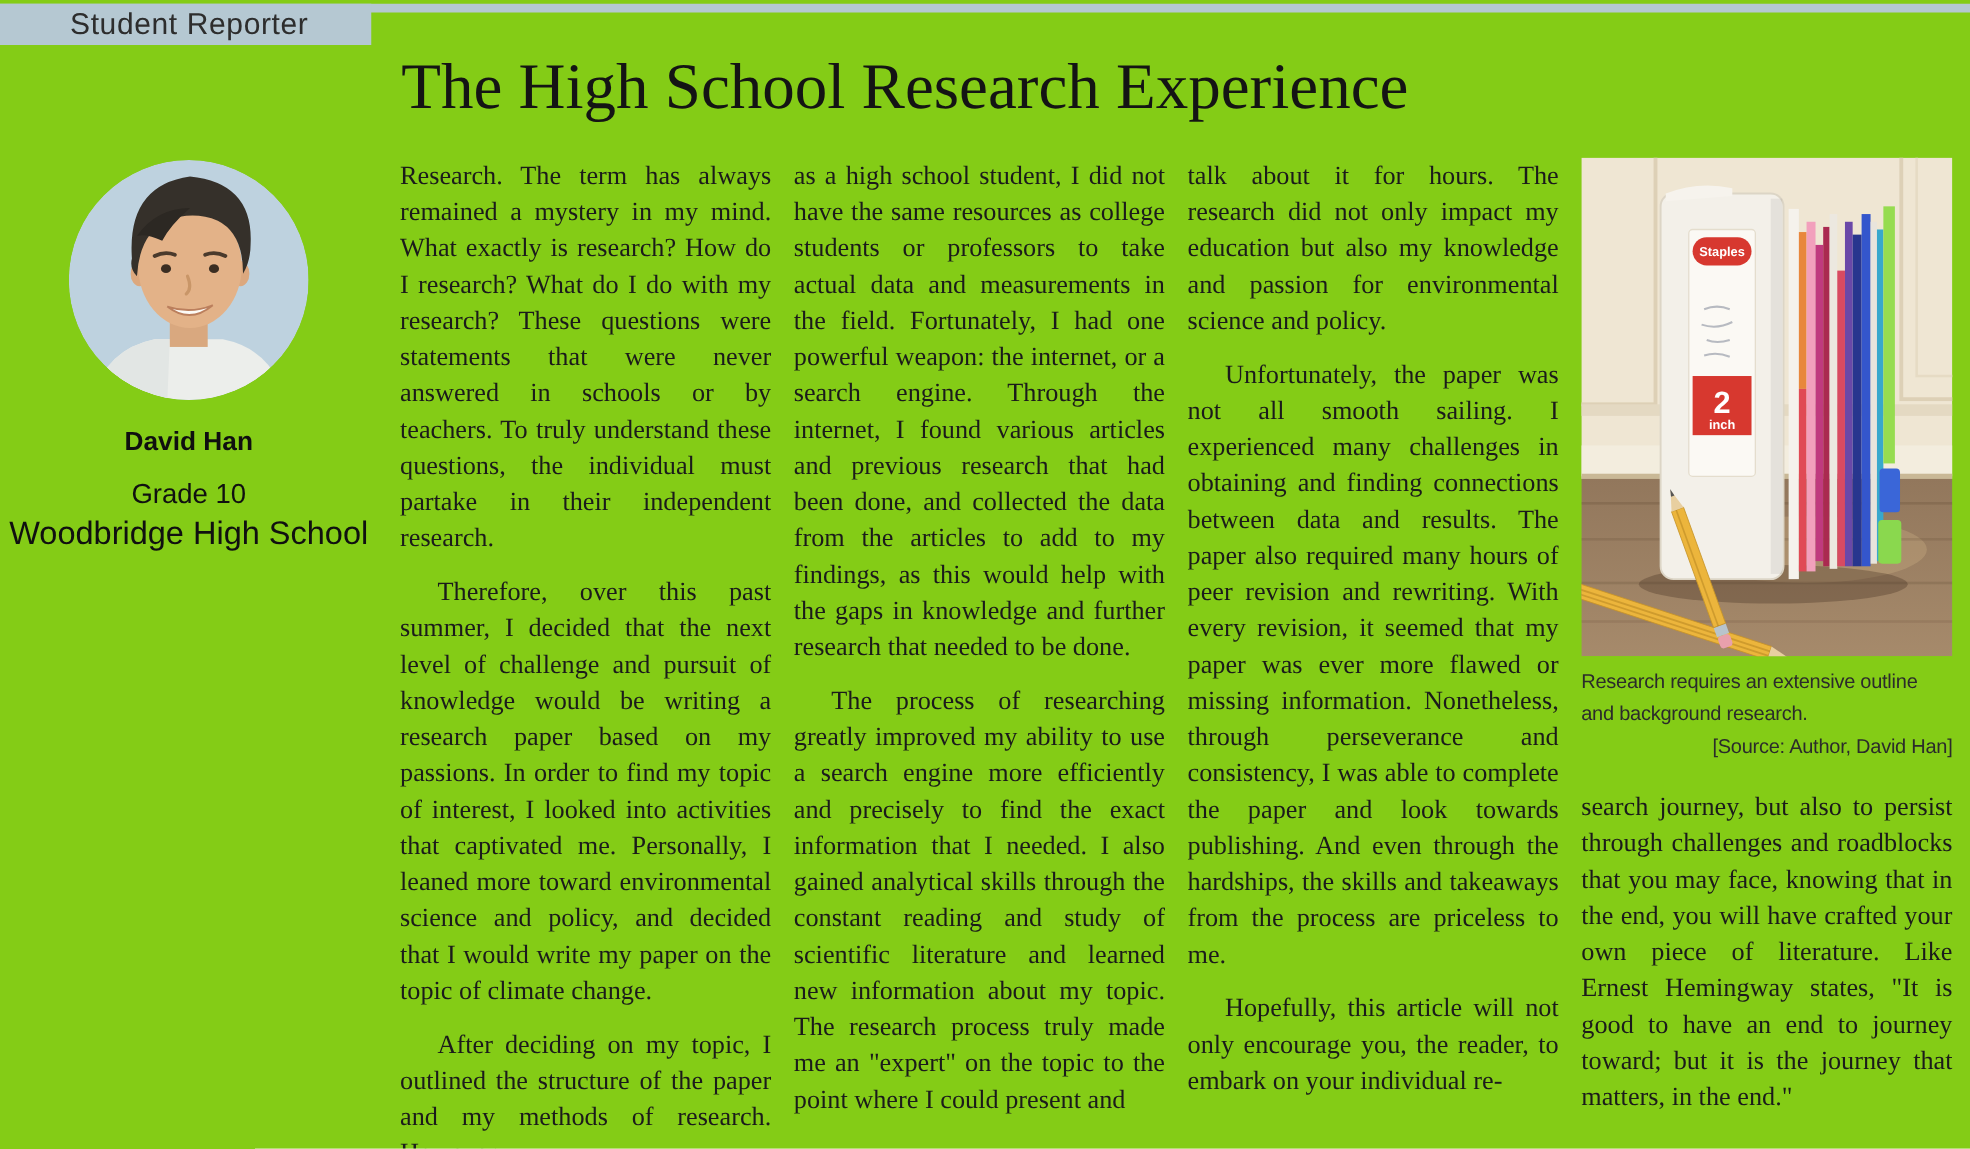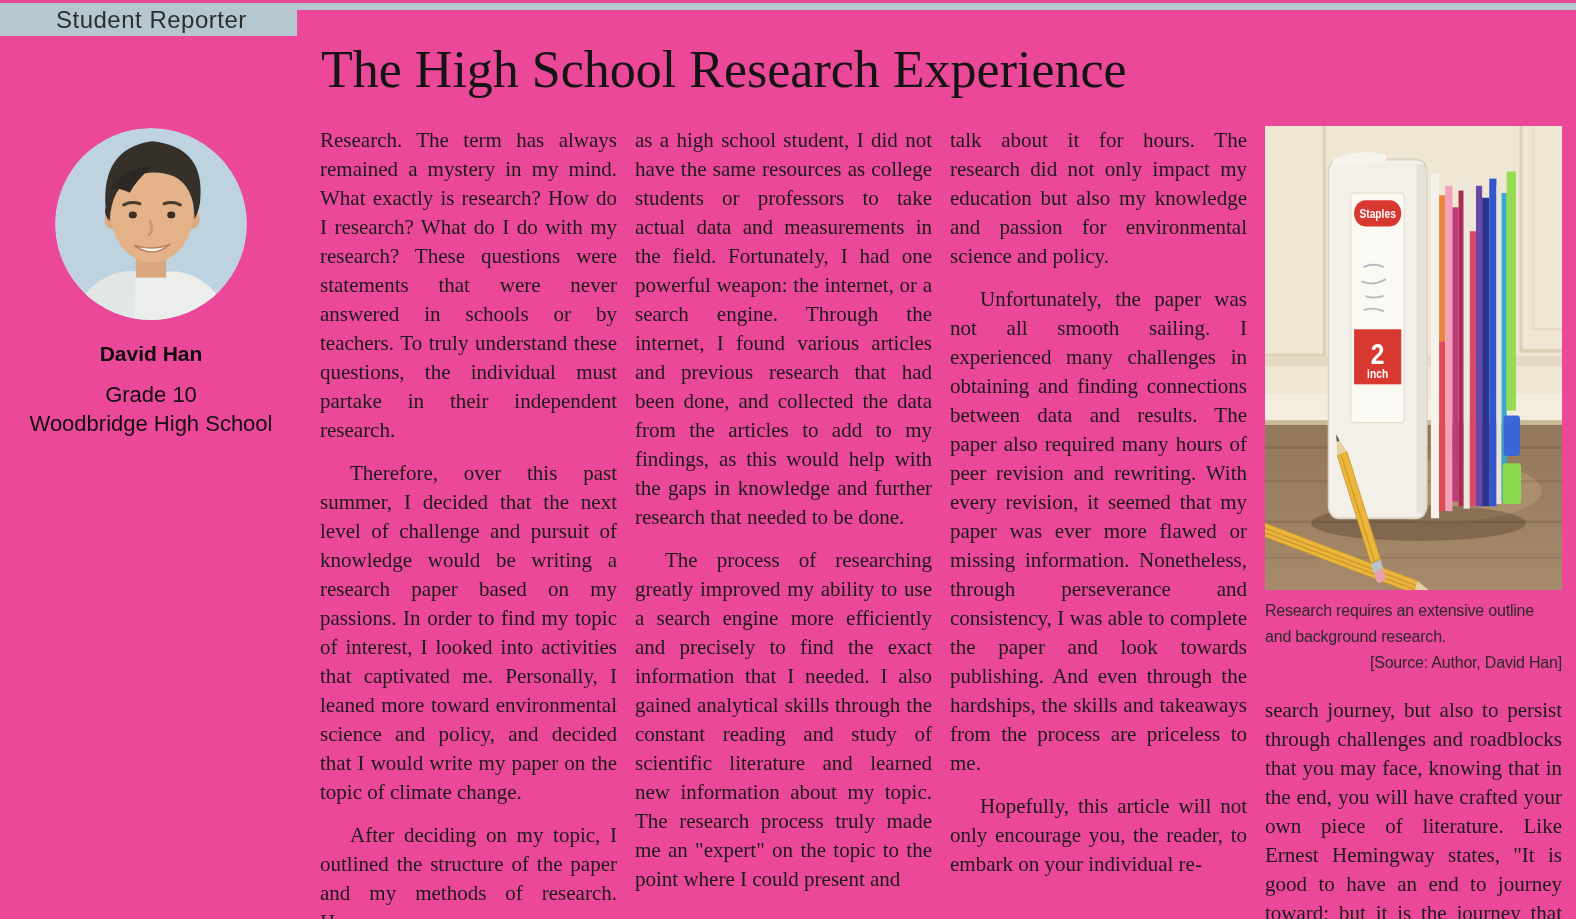--- a/index.html
+++ b/index.html
@@ -1,44 +1,44 @@
 <!DOCTYPE html>
 <html lang="en"><head>
 <meta charset="utf-8">
 <style>
   html,body{margin:0;padding:0;background:#ffffff;}
-  .page{position:relative;width:1576px;height:919px;background:#ec4899;overflow:hidden;
+  .page{position:relative;width:1576px;height:919px;background:#84cc16;overflow:hidden;
         font-family:"Liberation Serif",serif;}
 
   
   .top-strip{position:absolute;top:3px;left:0;width:100%;height:7px;background:#b5c8d2;}
   .section-label{position:absolute;top:3px;left:0;width:297px;height:33px;background:#b5c8d2;
         font-family:"Liberation Sans",sans-serif;font-size:24px;line-height:33px;color:#2d2d2d;
         padding-left:56px;box-sizing:border-box;letter-spacing:.5px;}
   .title{position:absolute;left:321px;top:40px;margin:0;font-family:"Liberation Serif",serif;
         font-size:52px;font-weight:500;color:#141414;white-space:nowrap;}
 
   
   .sidebar{position:absolute;left:0;top:128px;width:302px;text-align:center;
         font-family:"Liberation Sans",sans-serif;}
   .avatar{width:192px;height:192px;margin:0 auto;border-radius:50%;overflow:hidden;}
   .author-name{margin-top:22px;font-size:21px;font-weight:bold;color:#0f0f0f;}
   .author-grade{margin-top:16px;font-size:22px;color:#101010;text-align:center;}
-  .author-school{margin-top:3px;font-size:22px;color:#101010;}
+  .author-school{margin-top:3px;font-size:26px;color:#101010;}
 
   
   .columns{position:absolute;left:320px;top:126px;width:1242px;height:793px;
         display:grid;grid-template-columns:repeat(4,1fr);column-gap:18px;overflow:hidden;}
   .col{overflow:hidden;text-align:justify;font-size:21px;line-height:29px;color:#1b1b1b;
         hyphens:auto;-webkit-hyphens:auto;}
   .col p{margin:0 0 14px 0;}
   .col p.indent{text-indent:30px;}
 
   
-  figure.photo{width:100%;height:464px;margin:0 0 8px 0;}
+  figure.photo{width:100%;height:399px;margin:0 0 8px 0;}
   figure.photo svg{display:block;width:100%;height:100%;}
   .caption{font-family:"Liberation Sans",sans-serif;font-size:16px;line-height:26px;
         color:#2b2b2b;text-align:left;letter-spacing:-.2px;}
   .caption-source{font-family:"Liberation Sans",sans-serif;font-size:16px;line-height:26px;
         color:#2b2b2b;text-align:right;letter-spacing:-.2px;margin-bottom:20px;}
 </style>
 </head>
 <body>
 
 <div class="page">

